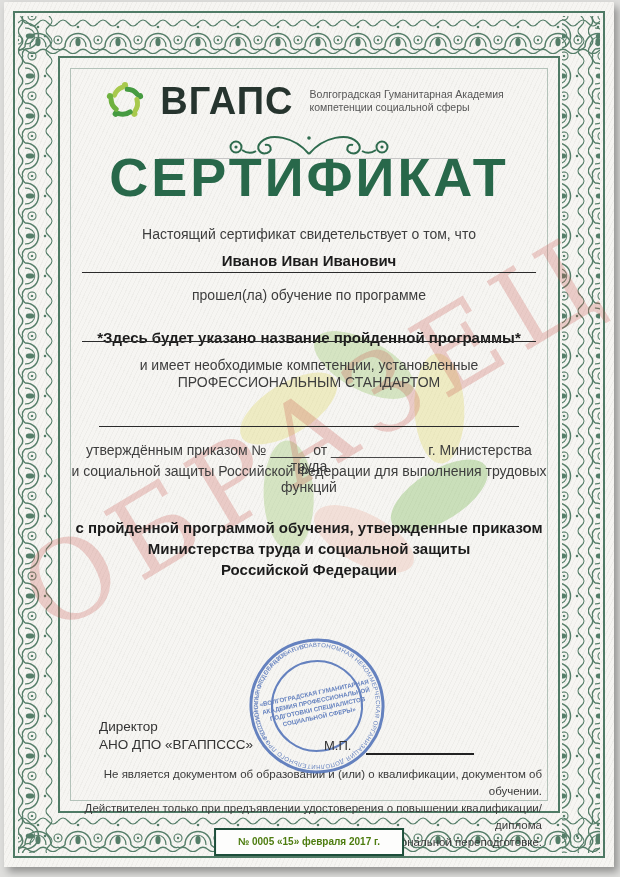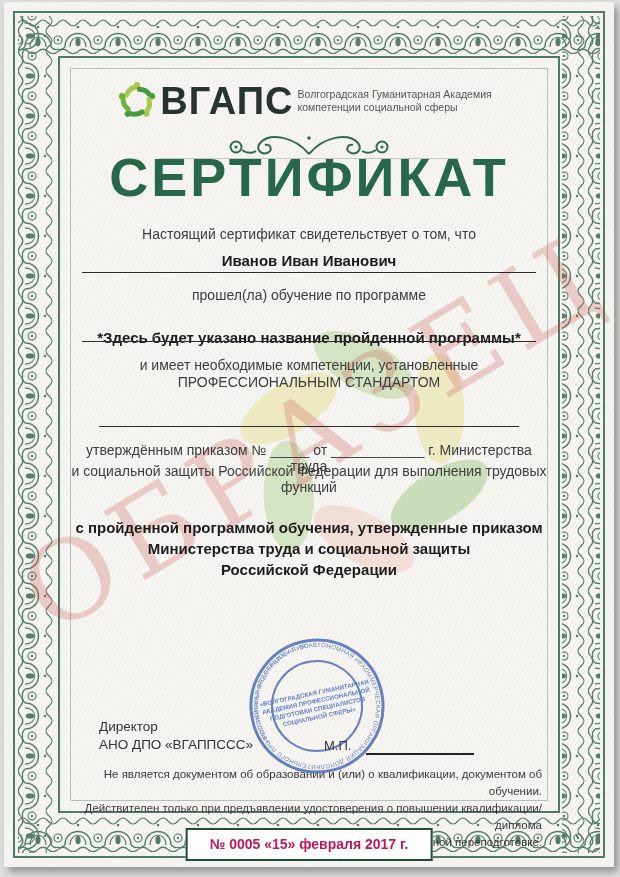--- a/index.html
+++ b/index.html
@@ -14,37 +14,37 @@
   .frame-inner{position:absolute;inset:66px;border:1px solid #b3c2b9;z-index:2;}
   .orn{position:absolute;left:14px;top:14px;z-index:2;}
   .leaves{position:absolute;left:195px;top:285px;z-index:1;opacity:.4;}
   .sample{position:absolute;left:-35px;top:368px;width:690px;text-align:center;z-index:3;
           font-family:"DejaVu Serif",serif;font-size:110px;letter-spacing:12px;white-space:nowrap;
           color:rgba(199,84,77,.26);transform:rotate(-31deg);}
   .content{position:absolute;inset:0;z-index:4;}
   .cline{position:absolute;left:66px;right:66px;text-align:center;color:#3d3d3d;font-size:14px;}
   .bold{font-weight:bold;color:#1c1c1c;font-size:15px;}
   .rule{position:absolute;left:78px;right:78px;border-top:1.5px solid #2b2b2b;}
-  .logo-row{position:absolute;top:76px;left:0;right:12px;display:flex;align-items:center;justify-content:center;}
+  .logo-row{position:absolute;top:76px;left:0;right:12px;display:flex;align-items:center;justify-content:center;gap:12px;}
   .logo-abbr{font-size:38px;font-weight:bold;color:#26342e;letter-spacing:1px;}
   .org-lines{font-size:10.5px;line-height:13.5px;color:#565656;text-align:left;margin-left:4px;}
   .flourish{position:absolute;top:130px;left:0;right:0;display:flex;justify-content:center;}
   .flourish-line{position:absolute;top:156px;left:50%;width:300px;transform:translateX(-50%);
                  border-top:1px solid #c6c6c6;}
   .title{position:absolute;top:144px;left:0;right:0;text-align:center;
          font-size:54px;font-weight:bold;letter-spacing:3px;color:#28684a;white-space:nowrap;}
   .stamp{position:absolute;left:243px;top:634px;z-index:4;transform:rotate(-8deg);opacity:.88;}
   .director{position:absolute;left:95px;top:716px;font-size:13.5px;line-height:18px;color:#333;text-align:left;}
   .mp{position:absolute;left:320px;top:736px;font-size:13px;color:#333;z-index:5;}
   .sig-line{position:absolute;left:362px;top:751px;width:108px;border-top:2px solid #222;z-index:5;}
   .footnote{position:absolute;left:72px;right:72px;top:764px;text-align:right;
             font-size:11.5px;line-height:17px;color:#3a3a3a;}
   .serial{position:absolute;top:826px;left:50%;transform:translateX(-50%);z-index:6;
           background:#fdfdfc;border:2px solid #1d4e3a;padding:6px 22px 7px;
-          font-size:14px;font-weight:bold;color:#be185d;white-space:nowrap;}
+          font-size:10px;font-weight:bold;color:#4d7c0f;white-space:nowrap;}
 </style>
 </head>
 <body>
 
 <div class="canvas">
   <div class="page">
 
     <div class="frame-outer"></div>
     <svg class="orn" width="582" height="837" viewBox="0 0 582 837">
       <defs>

